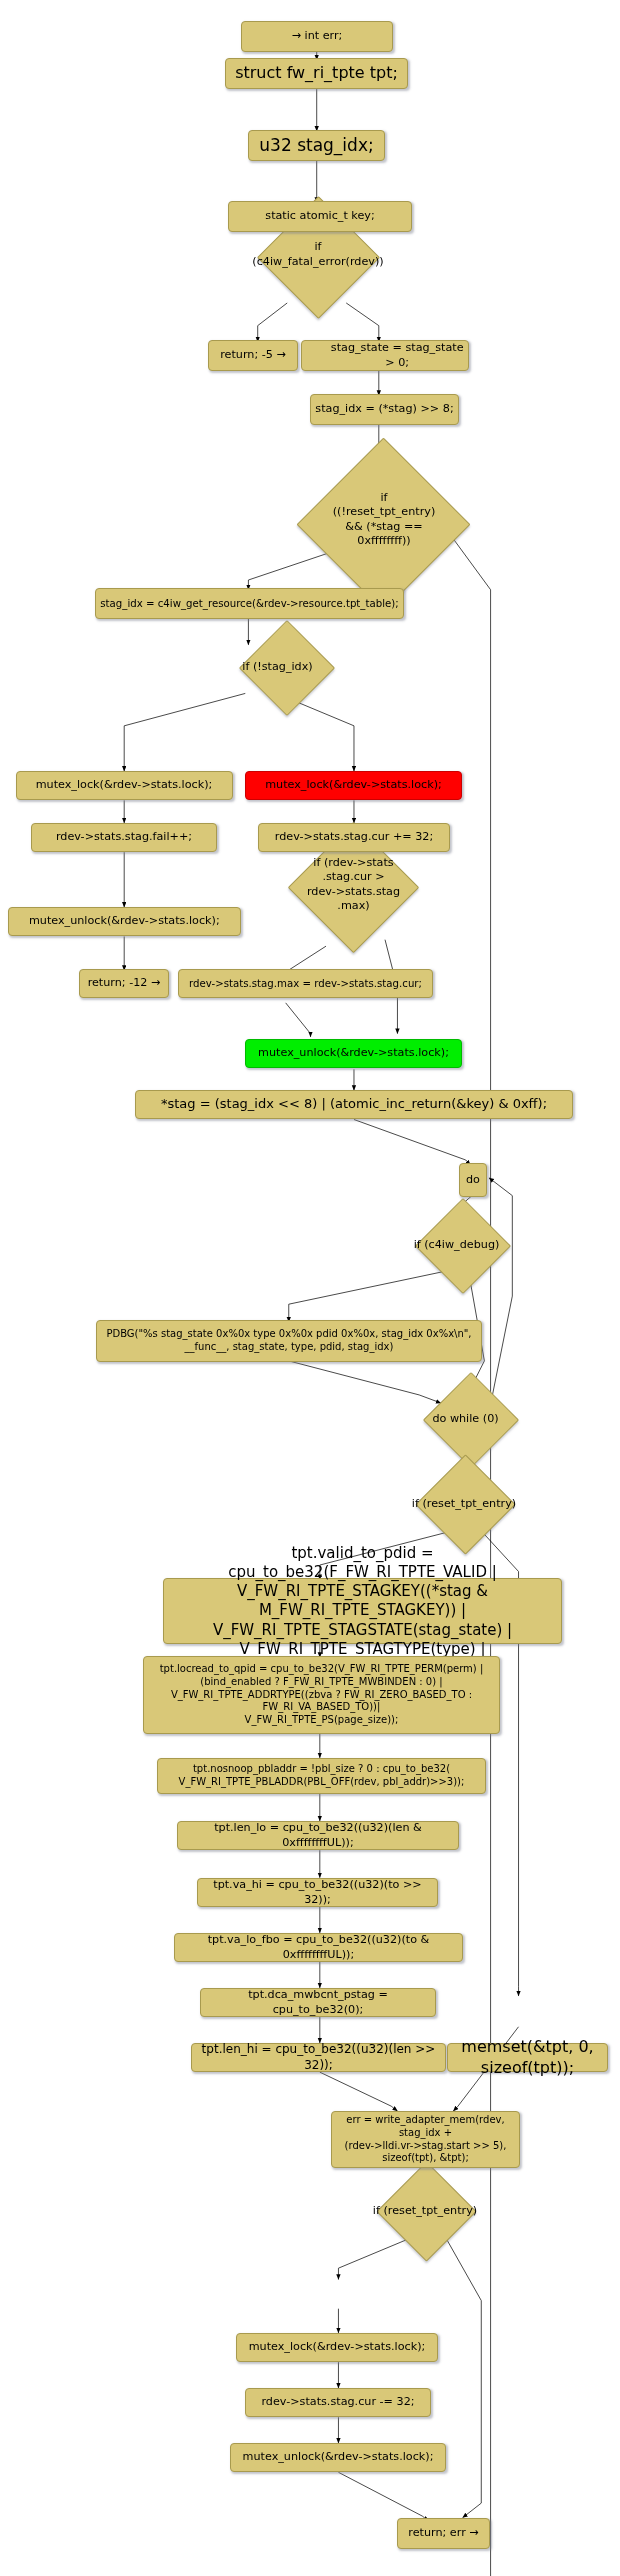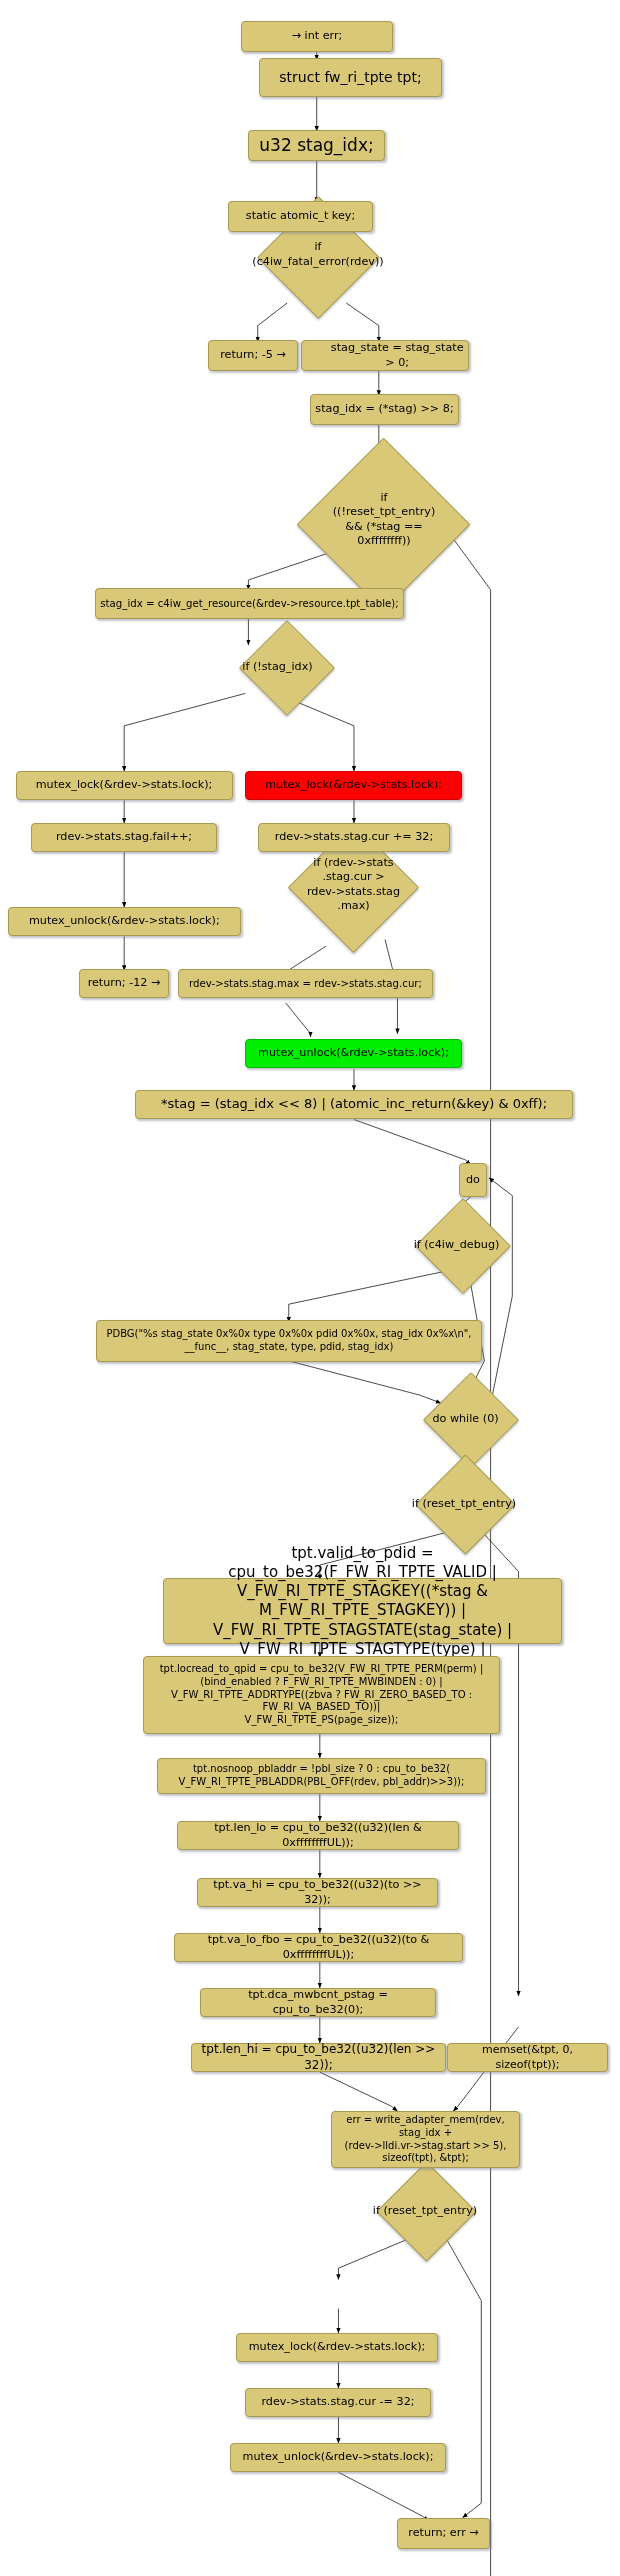--- a/index.html
+++ b/index.html
@@ -156,25 +156,25 @@
       <path d="M218,1458 L218,1474"></path>
 
       <path d="M218,1492 L218,1508"></path>
 
       <path d="M218,1526 L272,1553 L276,1556"></path>
     </g>
   </svg>
 
   <div class="node" style="left: 241px; top: 21px; width: 152px; height: 31px; font-size: 11.2px;">→ int err;</div>
 
-  <div class="node" style="left: 225px; top: 58px; width: 183px; height: 39px; font-size: 14px; margin-left: 34px;">struct fw_ri_tpte tpt;</div>
+  <div class="node" style="left: 225px; top: 58px; width: 183px; height: 31px; font-size: 16px;">struct fw_ri_tpte tpt;</div>
 
   <div class="node" style="left: 248px; top: 130px; width: 137px; height: 31px; font-size: 17px;">u32 stag_idx;</div>
 
-  <div class="node" style="left: 228px; top: 201px; width: 145px; height: 31px; font-size: 11.2px;">static atomic_t key;</div>
+  <div class="node" style="left: 228px; top: 201px; width: 184px; height: 31px; font-size: 11.2px;">static atomic_t key;</div>
 
   <div class="diamond" style="left: 227px; top: 214px; width: 182px; height: 91px; font-size: 25px;">
     <div class="dshape" style="left: 48px; top: 0px; width: 87px; height: 87px;"></div>
     <div class="dtext tiny" style="position: absolute; left: 0px; top: 26px; width: 182px; font-size: 11.2px;">if
 (c4iw_fatal_error(rdev))</div>
   </div>
 
   <div class="node" style="left: 208px; top: 340px; width: 90px; height: 31px; font-size: 11.2px;">return; -5 →</div>
 
   <div class="node" style="left: 301px; top: 340px; width: 168px; height: 31px; font-size: 11.2px; padding-left: 28px;">stag_state = stag_state &gt; 0;</div>
@@ -259,21 +259,21 @@
   <div class="node" style="left: 177px; top: 1821px; width: 282px; height: 29px; font-size: 11.2px;">tpt.len_lo = cpu_to_be32((u32)(len &amp; 0xffffffffUL));</div>
 
   <div class="node" style="left: 197px; top: 1878px; width: 241px; height: 29px; font-size: 11.2px;">tpt.va_hi = cpu_to_be32((u32)(to &gt;&gt; 32));</div>
 
   <div class="node" style="left: 174px; top: 1933px; width: 289px; height: 29px; font-size: 11.2px;">tpt.va_lo_fbo = cpu_to_be32((u32)(to &amp; 0xffffffffUL));</div>
 
   <div class="node" style="left: 200px; top: 1988px; width: 236px; height: 29px; font-size: 11.2px;">tpt.dca_mwbcnt_pstag = cpu_to_be32(0);</div>
 
   <div class="node" style="left: 191px; top: 2043px; width: 255px; height: 29px; font-size: 12px;">tpt.len_hi = cpu_to_be32((u32)(len &gt;&gt; 32));</div>
 
-  <div class="node" style="left: 447px; top: 2043px; width: 161px; height: 29px; font-size: 11px;">memset(&amp;tpt, 0, sizeof(tpt));</div>
+  <div class="node" style="left: 447px; top: 2043px; width: 161px; height: 29px; font-size: 16px;">memset(&amp;tpt, 0, sizeof(tpt));</div>
 
   <div class="node tiny" style="left: 331px; top: 2111px; width: 189px; height: 57px; font-size: 10px;">err = write_adapter_mem(rdev, stag_idx +
 (rdev-&gt;lldi.vr-&gt;stag.start &gt;&gt; 5),
 sizeof(tpt), &amp;tpt);</div>
 
   <div class="diamond" style="left: 338px; top: 2189px; width: 174px; height: 50px; font-size: 25px;">
     <div class="dshape" style="left: 53px; top: -13px; width: 71px; height: 71px;"></div>
     <div class="dtext tiny" style="position: absolute; left: 0px; top: 14.6px; width: 174px; font-size: 11.2px;">if (reset_tpt_entry)</div>
   </div>
 

